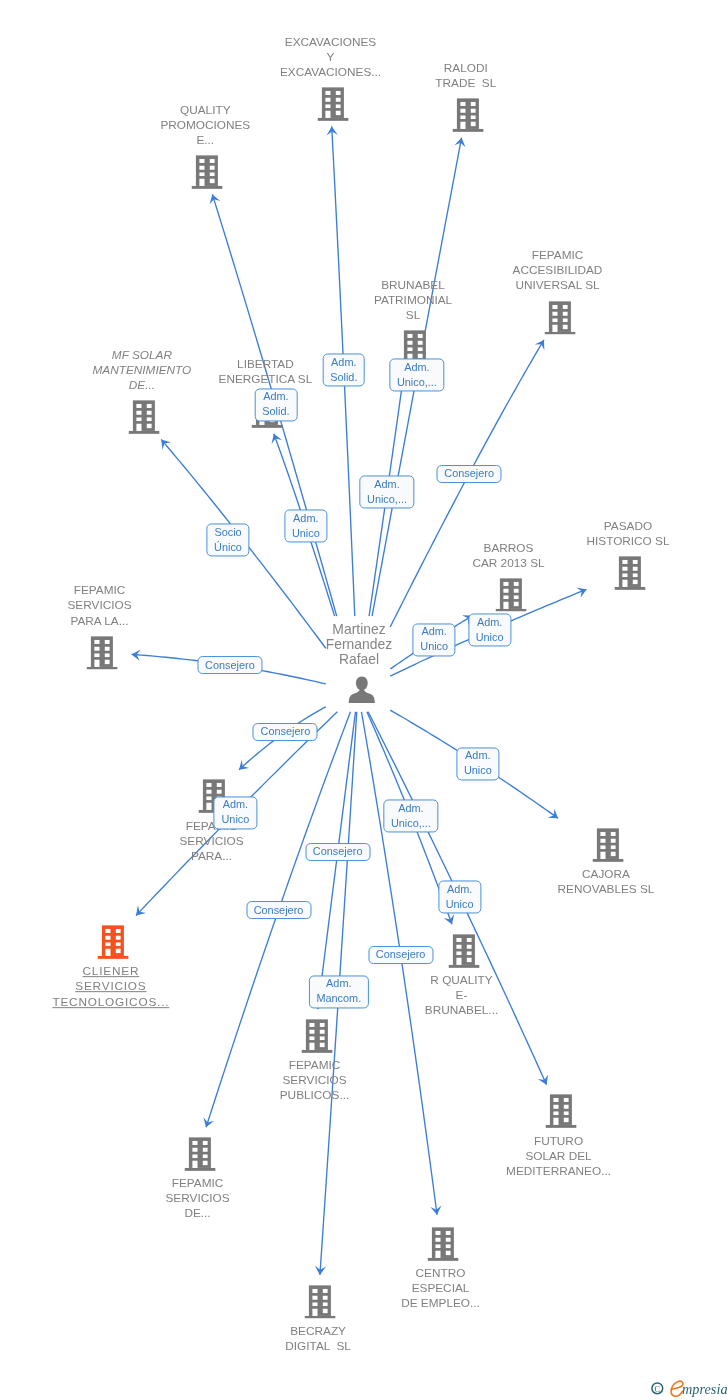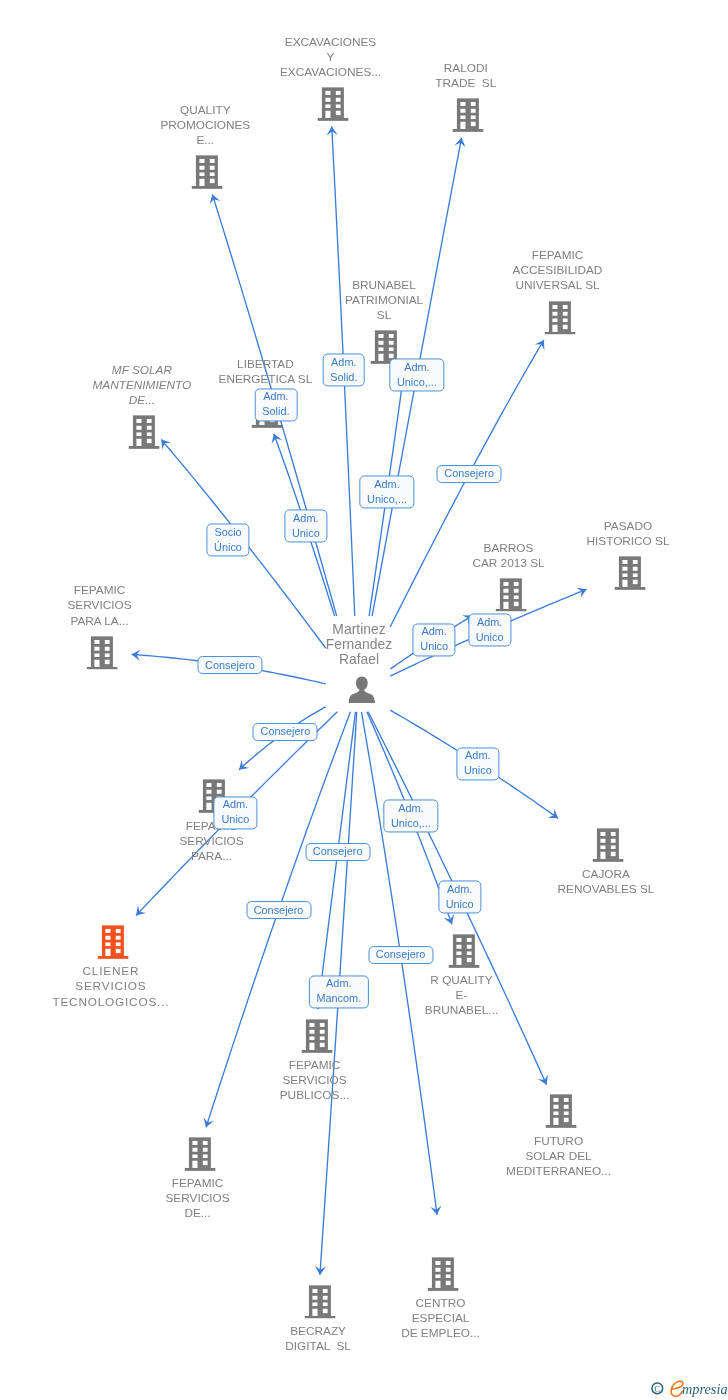--- a/index.html
+++ b/index.html
@@ -9,21 +9,21 @@
   #stage{position:relative;width:728px;height:1005px;background:#fff;}
   svg#edge-layer{position:absolute;left:0;top:0;width:728px;height:1400px;}
   .node{position:absolute;transform:translate(-50%,-50%);}
   .node-icon{display:block;}
   .node-label{position:absolute;left:50%;transform:translateX(-50%);
               width:180px;text-align:center;color:#808080;
               font-size:11.8px;line-height:15.1px;white-space:nowrap;}
   .node-label.center-name{font-size:13.9px;line-height:15.2px;color:#858585;margin-bottom:9px !important;}
   .node-label.below{top:100%;margin-top:5.5px;}
   .node-label.above{bottom:100%;margin-bottom:7px;}
-  .node-label.hl{color:#808080;font-weight:normal;letter-spacing:0.8px;}
+  .node-label.hl{color:#808080;font-weight:normal;letter-spacing:0.8px;text-decoration:underline;}
   .node-label div{white-space:pre;}
   .edge-label{position:absolute;transform:translate(-50%,-50%);
               background:#f8fafc;border:1.2px solid #4a90d9;border-radius:5px;
               color:#3b7cc4;font-size:10.9px;line-height:15.15px;text-align:center;
               padding:0.4px 6.7px;box-sizing:content-box;white-space:nowrap;}
   #watermark{position:absolute;left:651px;top:1378px;width:80px;height:22px;}
 </style>
 </head>
 <body>
 
@@ -171,21 +171,21 @@
               <rect x="18.3" y="23.6" width="4.8" height="4.4"></rect>
             </g>
           </svg>
         </span>
         <div class="node-label above">
           <div>FEPAMIC</div>
           <div>ACCESIBILIDAD</div>
           <div>UNIVERSAL SL</div>
         </div>
       </div>
-      <div class="node" style="left: 384px; top: 347px;">
+      <div class="node" style="left: 413px; top: 347px;">
         <span class="icon-wrap" style="display:block;transform:translateX(2.1px)">
           <svg class="node-icon" width="31.2" height="33.7" viewBox="0 0 31.2 33.7" xmlns="http://www.w3.org/2000/svg">
             <g fill="#787878">
               <rect x="4.4" y="0" width="22.0" height="30.8"></rect>
               <rect x="0" y="30.8" width="31.2" height="2.9"></rect>
             </g>
             <g fill="#ffffff">
               <rect x="7.9" y="3.8" width="5.1" height="4.0"></rect>
               <rect x="18.3" y="3.8" width="4.8" height="4.0"></rect>
               <rect x="7.9" y="10.6" width="5.1" height="4.0"></rect>
@@ -196,21 +196,21 @@
               <rect x="18.3" y="23.6" width="4.8" height="4.4"></rect>
             </g>
           </svg>
         </span>
         <div class="node-label above">
           <div>BRUNABEL</div>
           <div>PATRIMONIAL</div>
           <div>SL</div>
         </div>
       </div>
-      <div class="node" style="left: 141.9px; top: 432px; font-style: italic;">
+      <div class="node" style="left: 141.9px; top: 417px; font-style: italic;">
         <span class="icon-wrap" style="display:block;transform:translateX(2.1px)">
           <svg class="node-icon" width="31.2" height="33.7" viewBox="0 0 31.2 33.7" xmlns="http://www.w3.org/2000/svg">
             <g fill="#787878">
               <rect x="4.4" y="0" width="22.0" height="30.8"></rect>
               <rect x="0" y="30.8" width="31.2" height="2.9"></rect>
             </g>
             <g fill="#ffffff">
               <rect x="7.9" y="3.8" width="5.1" height="4.0"></rect>
               <rect x="18.3" y="3.8" width="4.8" height="4.0"></rect>
               <rect x="7.9" y="10.6" width="5.1" height="4.0"></rect>
@@ -492,21 +492,21 @@
               <rect x="18.3" y="23.6" width="4.8" height="4.4"></rect>
             </g>
           </svg>
         </span>
         <div class="node-label below">
           <div>FEPAMIC</div>
           <div>SERVICIOS</div>
           <div>DE...</div>
         </div>
       </div>
-      <div class="node" style="left: 440.5px; top: 1274px;">
+      <div class="node" style="left: 440.5px; top: 1244px;">
         <span class="icon-wrap" style="display:block;transform:translateX(2.1px)">
           <svg class="node-icon" width="31.2" height="33.7" viewBox="0 0 31.2 33.7" xmlns="http://www.w3.org/2000/svg">
             <g fill="#787878">
               <rect x="4.4" y="0" width="22.0" height="30.8"></rect>
               <rect x="0" y="30.8" width="31.2" height="2.9"></rect>
             </g>
             <g fill="#ffffff">
               <rect x="7.9" y="3.8" width="5.1" height="4.0"></rect>
               <rect x="18.3" y="3.8" width="4.8" height="4.0"></rect>
               <rect x="7.9" y="10.6" width="5.1" height="4.0"></rect>

